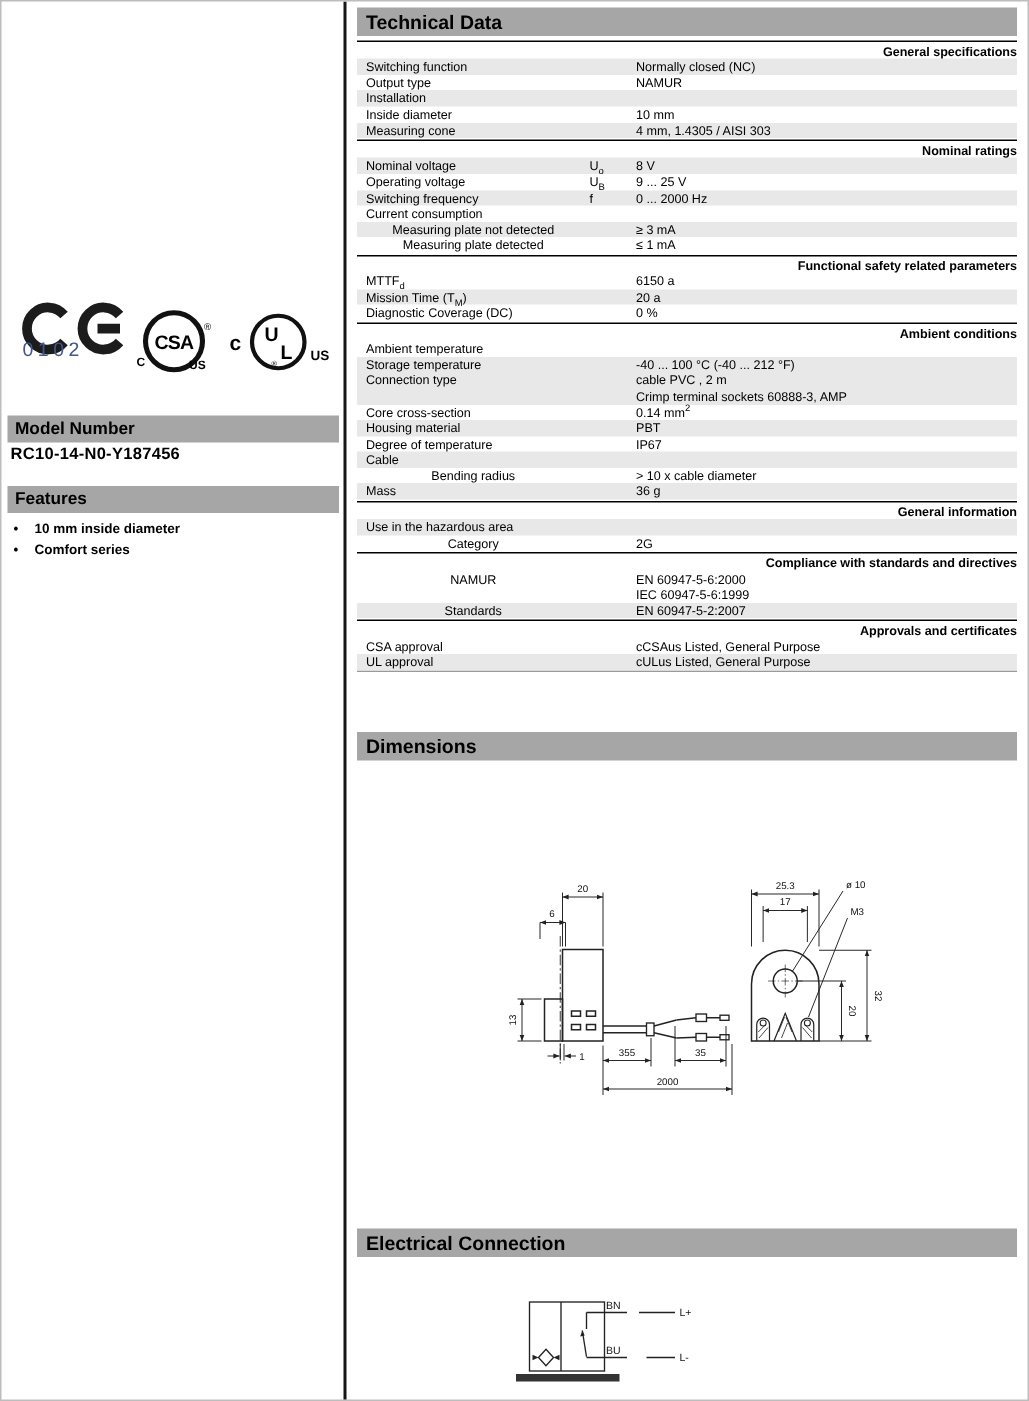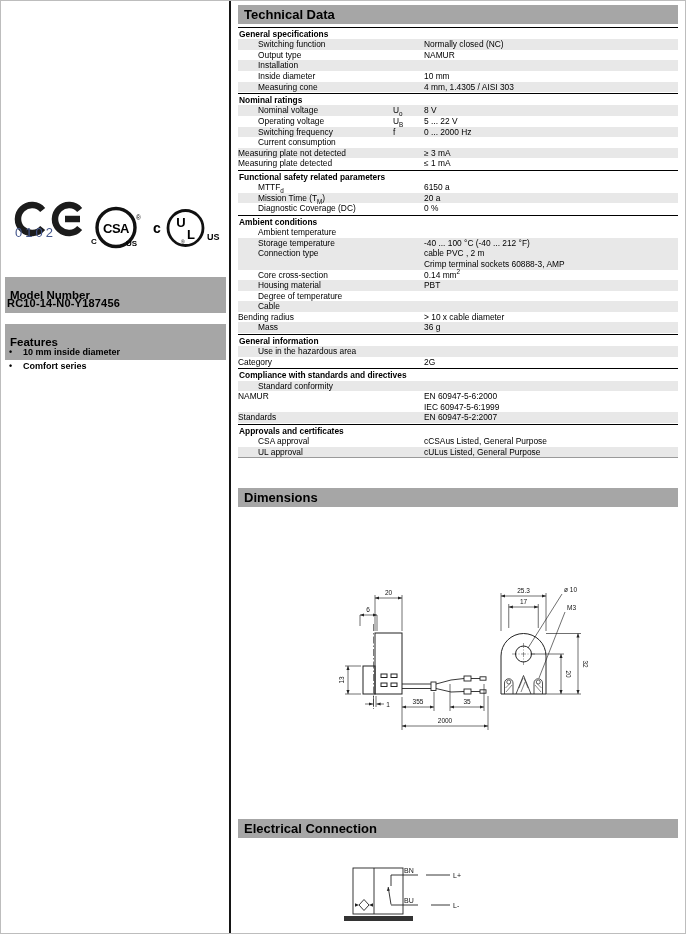--- a/index.html
+++ b/index.html
@@ -11,33 +11,33 @@
   :root{
     --bar:#a6a6a6;
     --shade:#e8e8e8;
     --ceblue:#44568c;
   }
   .bar{
     position:absolute;background:var(--bar);display:flex;align-items:center;
     font-weight:bold;color:#000;text-align:center;
   }
   .bar-big{left:237px;width:440px;height:19px;font-size:13px;padding-left:6px;box-sizing:border-box;}
-  .bar-small{left:4px;width:221px;height:36px;font-size:11.5px;padding-left:5px;box-sizing:border-box;}
+  .bar-small{left:4px;width:221px;height:18px;font-size:11.5px;padding-left:5px;box-sizing:border-box;}
   #vline{position:absolute;left:228px;top:0;width:2px;height:934px;background:#161616;}
 
   
   .ttable{position:absolute;left:237px;top:25px;width:440px;border-bottom:1px solid #9a9a9a;}
   .sec{
     font-weight:bold;font-size:8.4px;line-height:10.2px;
-    border-top:1px solid #000;margin-top:1px;padding:1px 0 0 1px;
+    border-top:1px solid #000;margin-top:1px;padding:1px 0 0 1px;text-align:right;
   }
   .trow{display:grid;grid-template-columns:155px 31px 1fr;min-height:10.6px;font-size:8.4px;line-height:10.6px;}
   .trow.shade{background:var(--shade);}
-  .lbl.ind1{padding-left:20px;}
-  .lbl.ind2{}
+  .lbl.ind1{padding-left:6px;}
+  .lbl.ind2{text-align:center;}
   .val div{line-height:10.6px;}
   sub{font-size:6.3px;line-height:0;}
   sup{font-size:6.3px;line-height:0;}
 
   
   #ce-number{position:absolute;left:14px;top:224px;font-size:13px;letter-spacing:3px;color:var(--ceblue);}
   #model-value{position:absolute;left:6px;top:296px;font-size:11px;font-weight:bold;letter-spacing:.2px;}
   #features-list{position:absolute;left:8px;top:344px;font-size:9px;font-weight:bold;}
   .feat{line-height:14px;display:flex;}
   .feat .dot{width:14px;}
@@ -133,21 +133,21 @@
       <span class="lbl ind1">Nominal voltage</span>
       <span class="sym">U<sub>o</sub></span>
       <span class="val">
         <div>8 V</div>
       </span>
     </div>
     <div class="trow">
       <span class="lbl ind1">Operating voltage</span>
       <span class="sym">U<sub>B</sub></span>
       <span class="val">
-        <div>5 ... 22 V</div>
+        <div>9 ... 25 V</div>
       </span>
     </div>
     <div class="trow shade">
       <span class="lbl ind1">Switching frequency</span>
       <span class="sym">f</span>
       <span class="val">
         <div>0 ... 2000 Hz</div>
       </span>
     </div>
     <div class="trow">
@@ -221,20 +221,23 @@
     <div class="trow shade">
       <span class="lbl ind1">Housing material</span>
       <span class="sym"></span>
       <span class="val">
         <div>PBT</div>
       </span>
     </div>
     <div class="trow">
       <span class="lbl ind1">Degree of temperature</span>
       <span class="sym"></span>
+      <span class="val">
+        <div>IP67</div>
+      </span>
     </div>
     <div class="trow shade">
       <span class="lbl ind1">Cable</span>
       <span class="sym"></span>
       <span class="val"></span>
     </div>
     <div class="trow">
       <span class="lbl ind2">Bending radius</span>
       <span class="sym"></span>
       <span class="val">
@@ -254,25 +257,20 @@
       <span class="sym"></span>
     </div>
     <div class="trow">
       <span class="lbl ind2">Category</span>
       <span class="sym"></span>
       <span class="val">
         <div>2G</div>
       </span>
     </div>
     <div class="sec">Compliance with standards and directives</div>
-    <div class="trow shade">
-      <span class="lbl ind1">Standard conformity</span>
-      <span class="sym"></span>
-      <span class="val"></span>
-    </div>
     <div class="trow">
       <span class="lbl ind2">NAMUR</span>
       <span class="sym"></span>
       <span class="val">
         <div>EN 60947-5-6:2000</div>
         <div>IEC 60947-5-6:1999</div>
       </span>
     </div>
     <div class="trow shade">
       <span class="lbl ind2">Standards</span>

